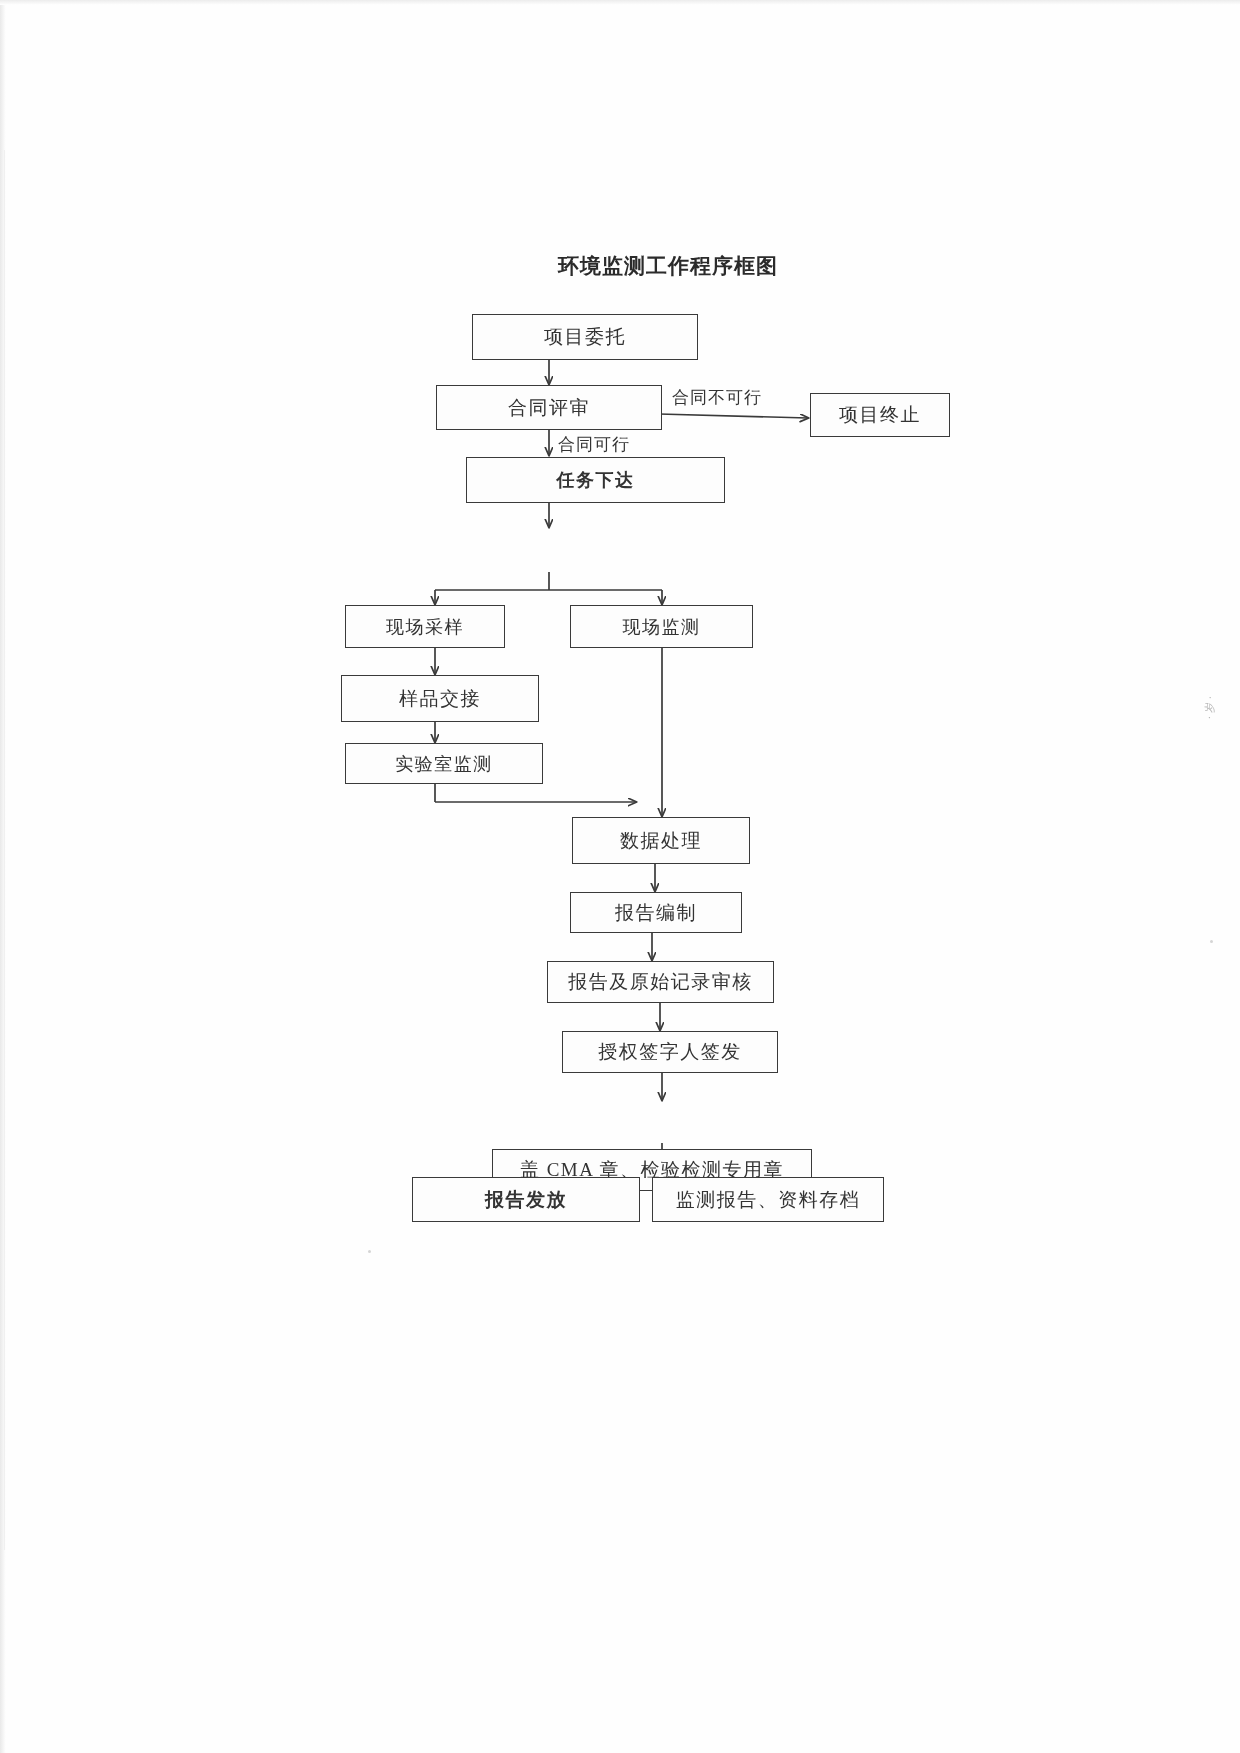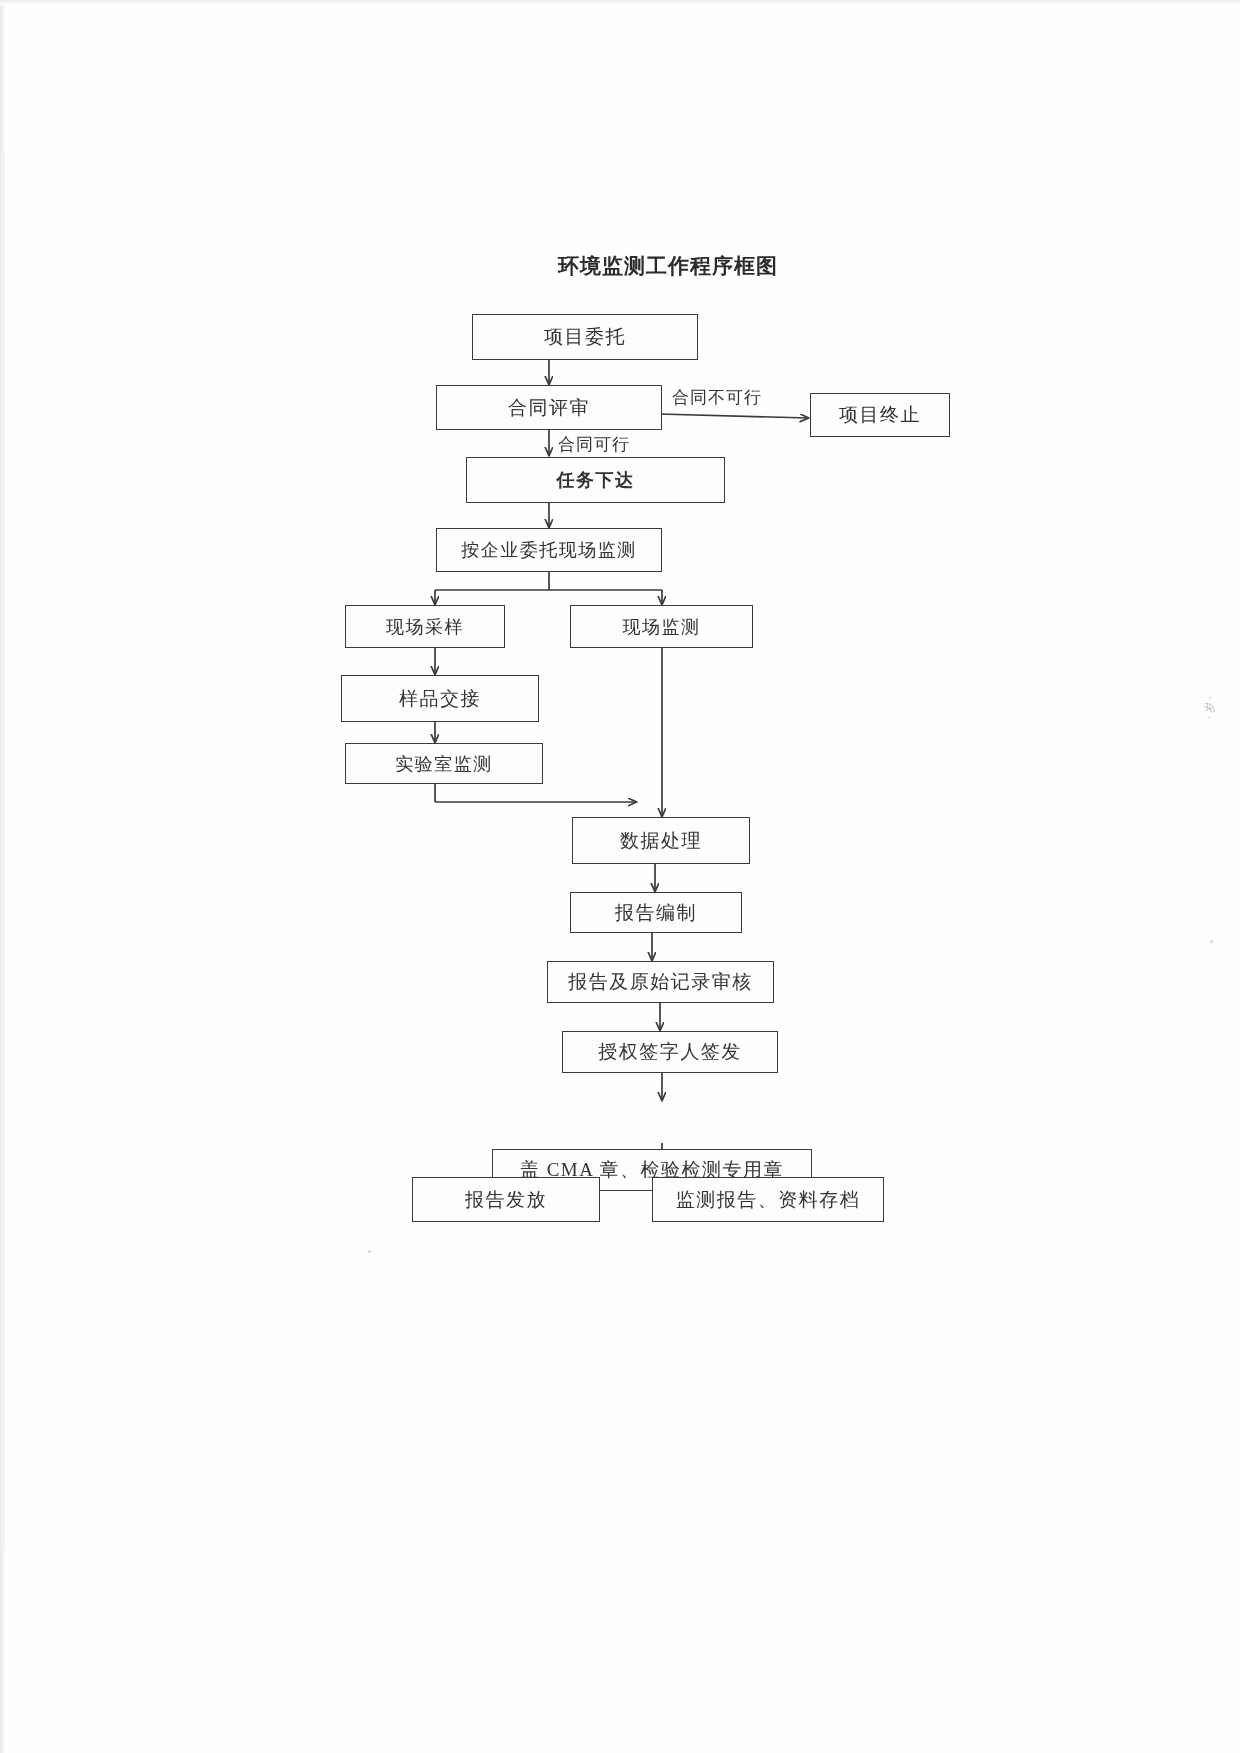--- a/index.html
+++ b/index.html
@@ -179,23 +179,20 @@
   </div>
 
   <div class="node serifed" style="left:810px; top:393px; width:140px; height:44px;">
     <span>项目终止</span>
   </div>
 
   <div class="node" style="left:436px; top:457px; width:259px; height:46px; font-weight:bold;margin-left:30px;">
     <span>任务下达</span>
   </div>
 
-  <div class="node" style="left:436px; top:528px; width:226px; height:44px;">
-    <span>按企业委托现场监测</span>
-  </div>
 
   <div class="node" style="left:345px; top:605px; width:160px; height:43px;">
     <span>现场采样</span>
   </div>
 
   <div class="node" style="left:570px; top:605px; width:183px; height:43px;">
     <span>现场监测</span>
   </div>
 
   <div class="node serifed" style="left:341px; top:675px; width:198px; height:47px;">
@@ -219,21 +216,21 @@
   </div>
 
   <div class="node serifed" style="left:562px; top:1031px; width:216px; height:42px;">
     <span>授权签字人签发</span>
   </div>
 
   <div class="node serifed" style="left:492px; top:1101px; width:320px; height:42px;margin-top:48px;">
     <span>盖 CMA 章、检验检测专用章</span>
   </div>
 
-  <div class="node serifed" style="left:412px; top:1177px; width:188px; height:45px;">
+  <div class="node serifed" style="left:412px; top:1177px; width:228px; height:45px;font-weight:bold;">
     <span>报告发放</span>
   </div>
 
   <div class="node serifed" style="left:652px; top:1177px; width:232px; height:45px;">
     <span>监测报告、资料存档</span>
   </div>
 
   <div class="edge-label" style="left:672px; top:386px;text-align:center;">合同不可行</div>
 
   <div class="edge-label" style="left:558px; top:433px;">合同可行</div>

